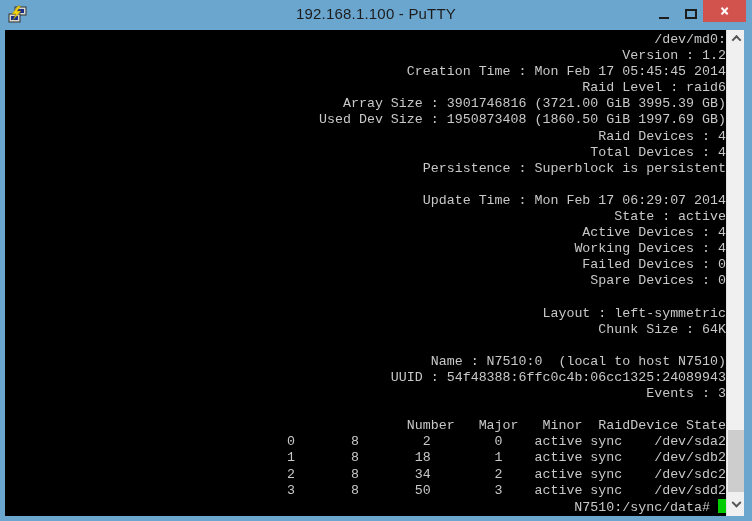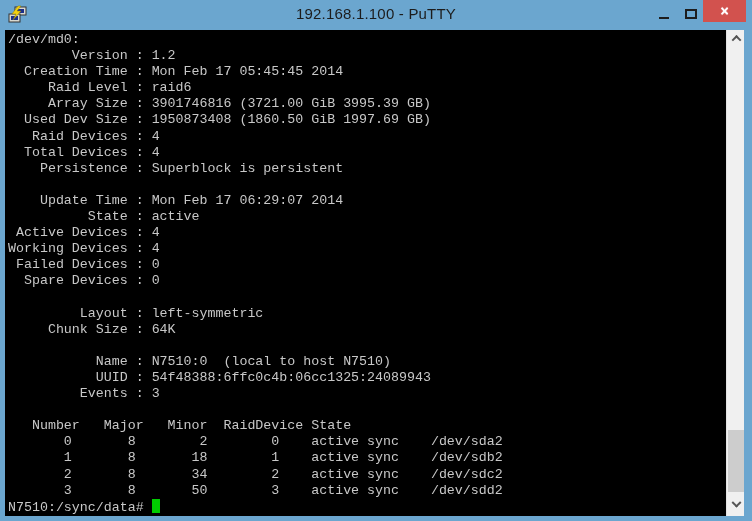--- a/index.html
+++ b/index.html
@@ -50,20 +50,21 @@
     padding:2px 0 0 3px;
     overflow:hidden;
     cursor:text;
   }
   .term-text, .prompt-line {
     margin:0;
     font-family:"Liberation Mono", "DejaVu Sans Mono", monospace;
     font-size:13.3px; line-height:16.1px;
     color:var(--termfg, #C8C8C8);
     white-space:pre;
+    text-align:right;
   }
   .prompt-line { display:block; }
   .cursor {
     display:inline-block; width:8px; height:14px;
     background:var(--cursor, #00CC00);
     vertical-align:-2px;
   }
 
   
   .scrollbar {

